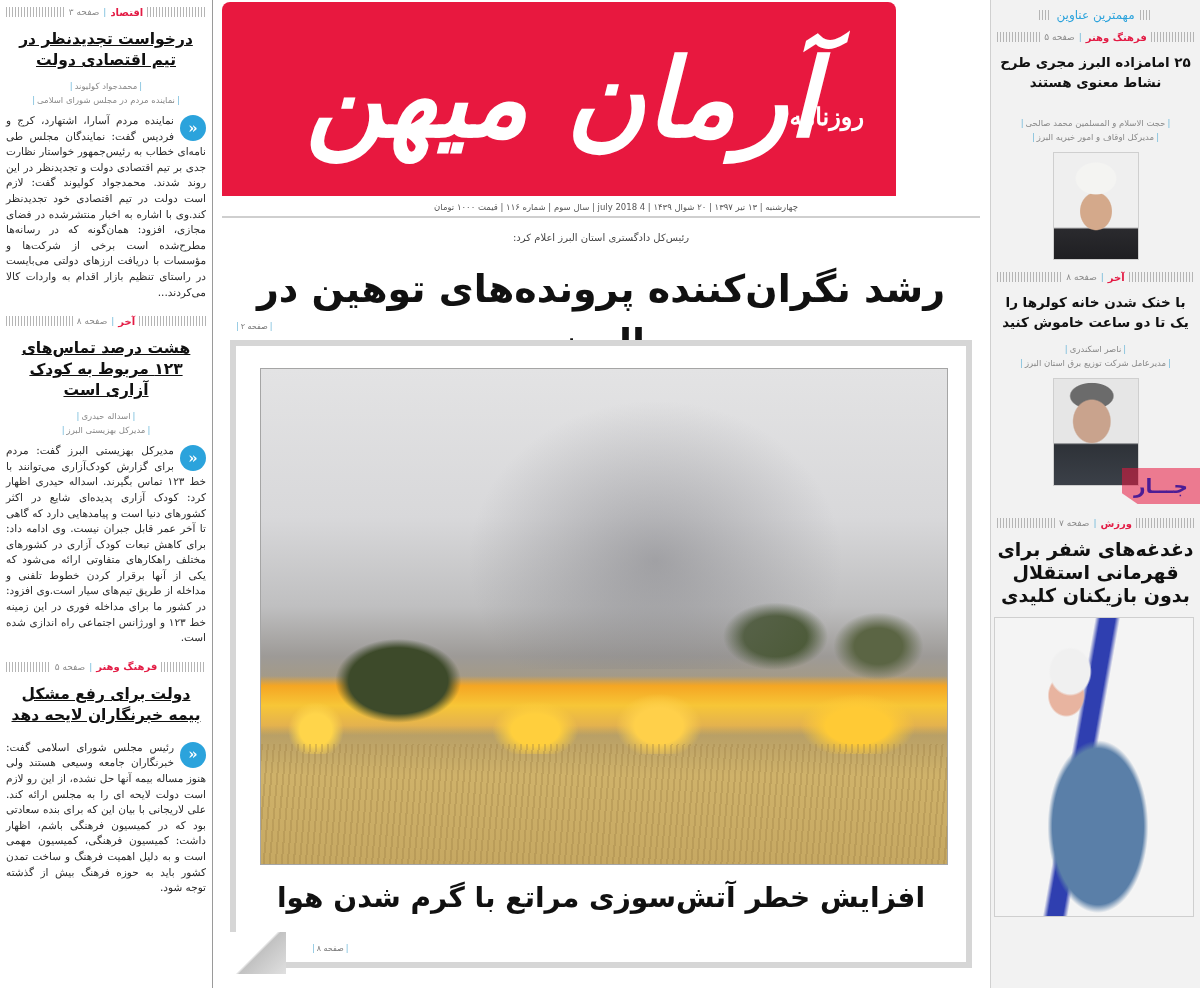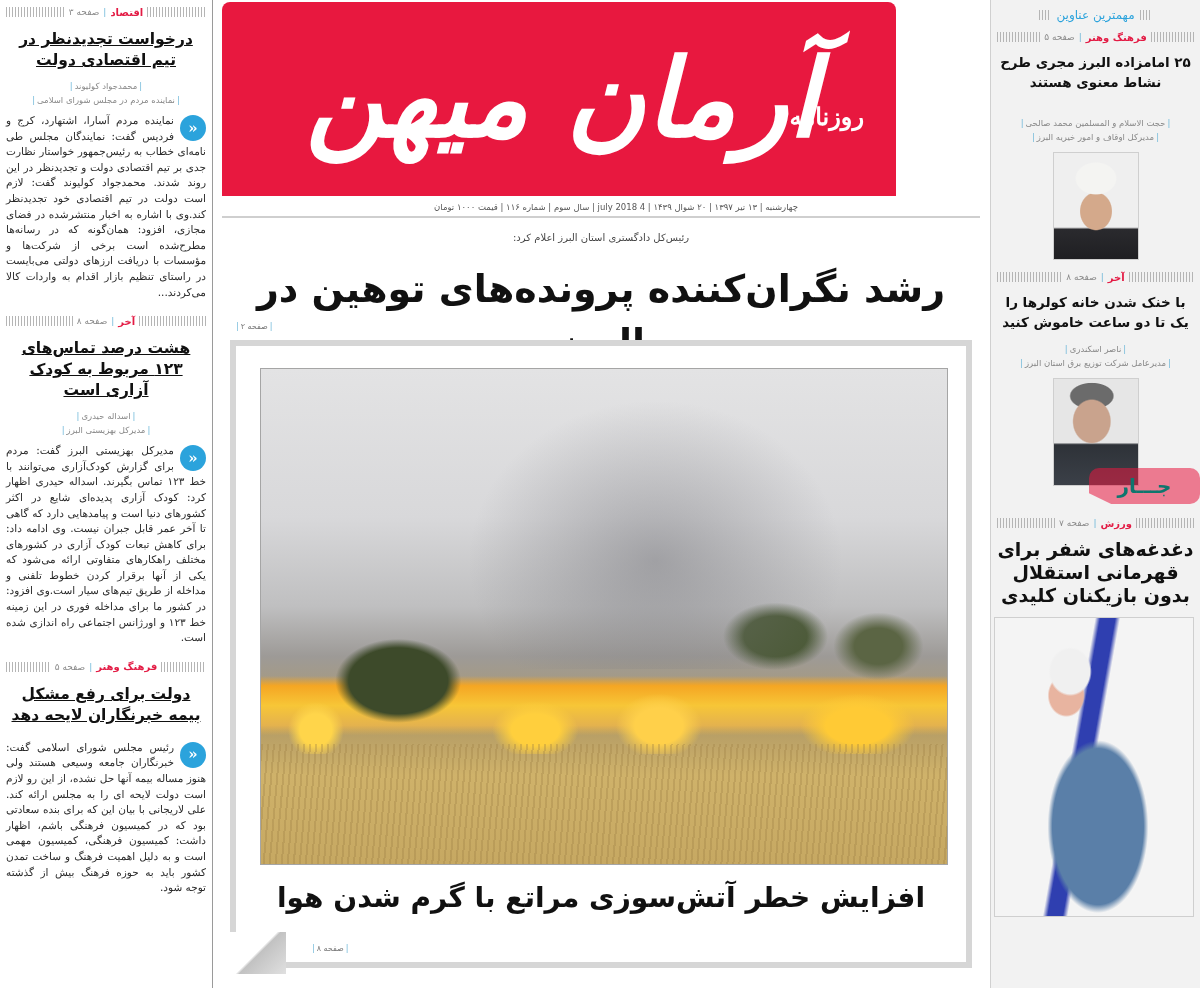--- a/index.html
+++ b/index.html
@@ -135,25 +135,24 @@
   .portrait-coach {
     width: 200px; height: 300px; margin: 8px auto 0;
     background:
       radial-gradient(ellipse 30px 34px at 38% 18%, #f0f0f0 0 65%, transparent 72%),
       radial-gradient(ellipse 26px 30px at 36% 26%, #e8b4a0 0 65%, transparent 72%),
       radial-gradient(ellipse 70px 120px at 52% 70%, #5a7fa8 0 65%, transparent 72%),
       linear-gradient(100deg, transparent 40%, #2f3fb0 42% 48%, transparent 50%),
       #f4f4f4;
   }
   .badge-ribbon {
-    position: absolute; right: 0; top: 468px; width: 111px; height: 36px;
-    background: rgba(232,24,63,0.55); color: #0f766e; font-weight: bold; font-size: 20px;
+    position: absolute; right: 0; top: 468px; width: 78px; height: 36px;
+    background: rgba(232,24,63,0.55); color: #4c1d95; font-weight: bold; font-size: 20px;
     display: flex; align-items: center; justify-content: center;
     clip-path: polygon(0 0, 100% 0, 100% 100%, 20% 100%, 0 70%);
-    border-radius: 10px;
   }
 </style>
 </head>
 <body>
 
 <div class="col-left">
 
   <div class="story-left">
     <div class="section-label">
       <span class="bars"></span>

